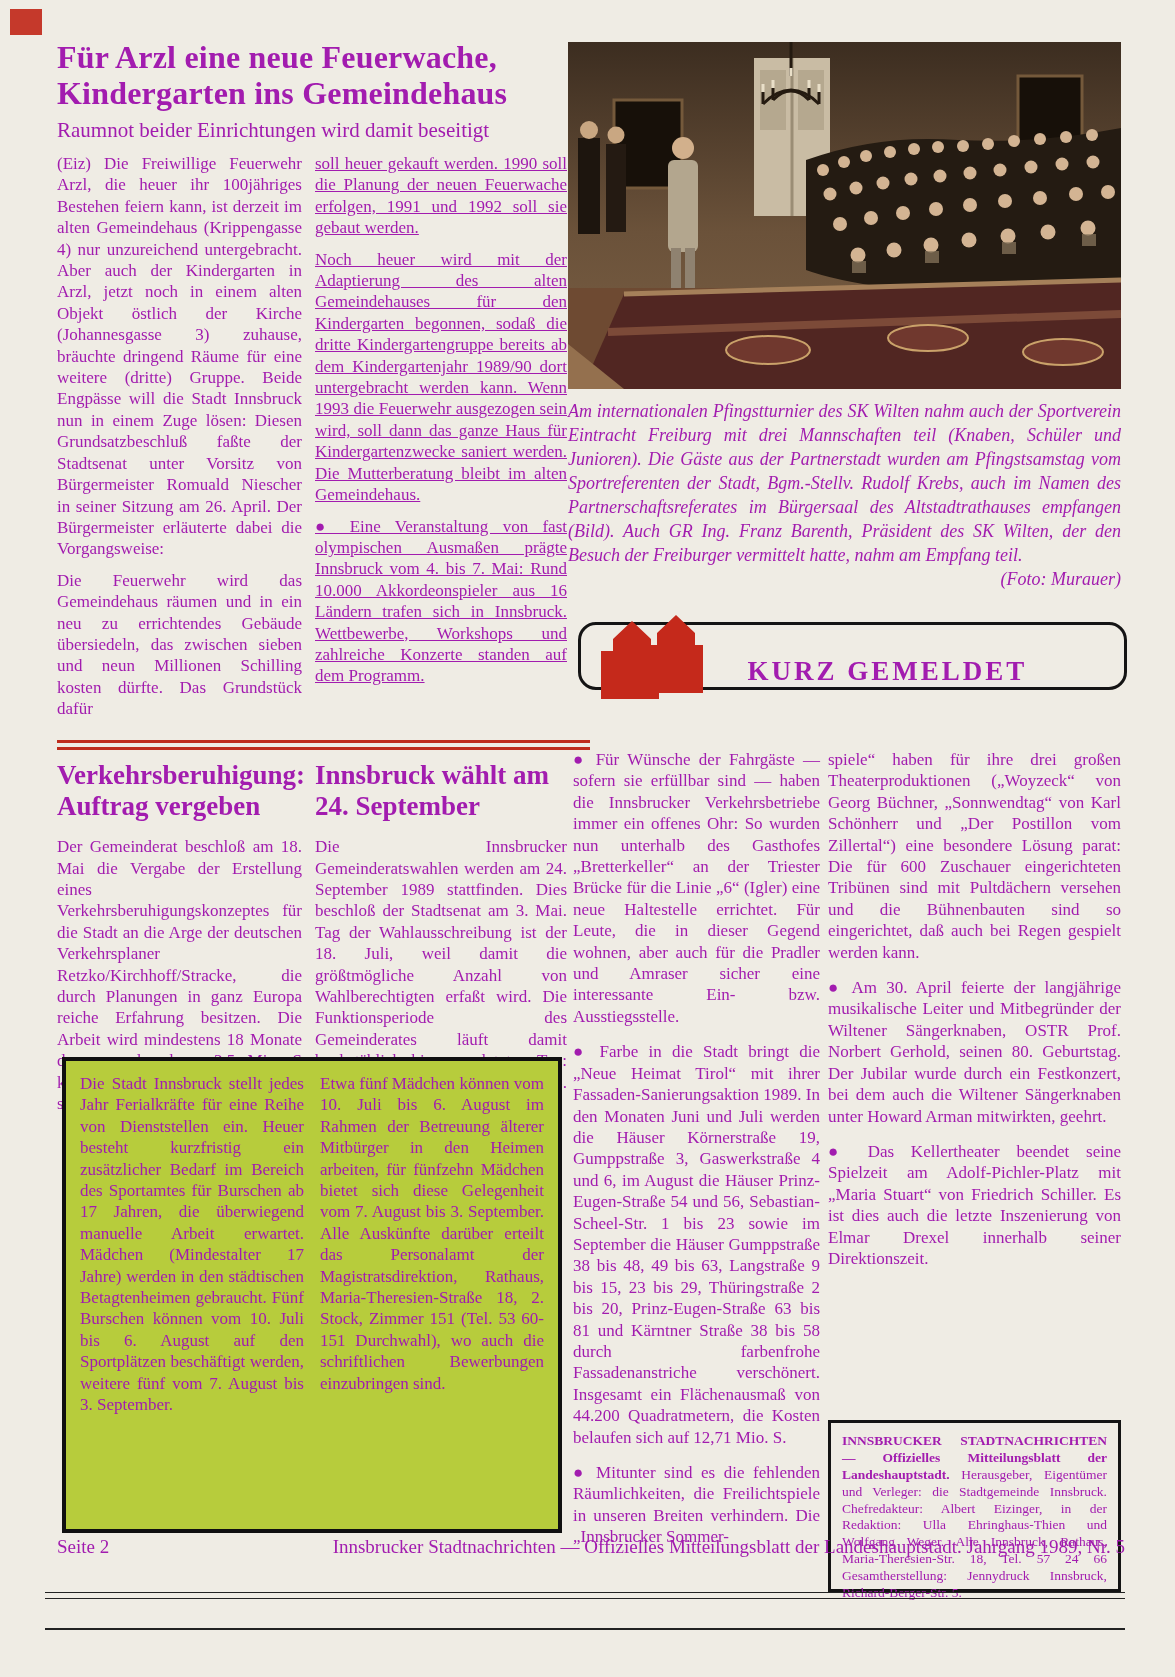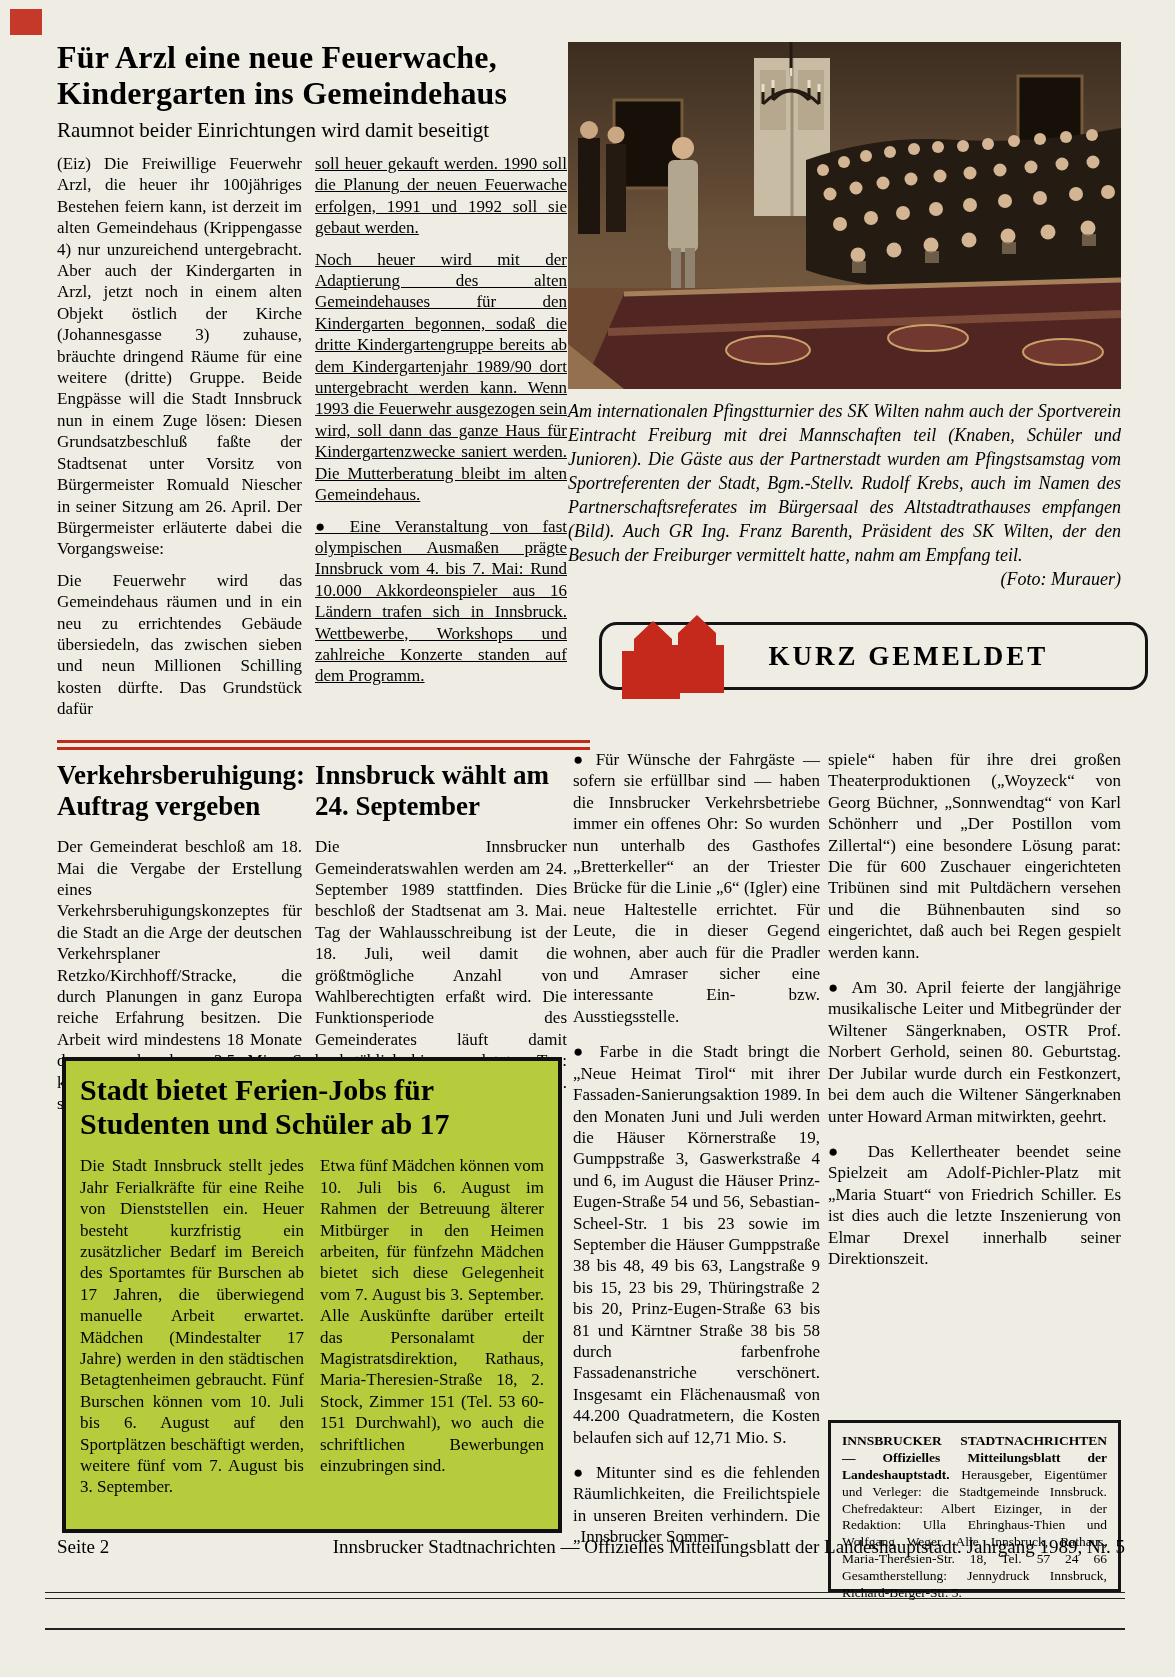--- a/index.html
+++ b/index.html
@@ -2,21 +2,21 @@
 <html lang="de"><head>
 <meta charset="utf-8">
 <style>
   html,body{margin:0;padding:0;}
   body{background:#d8d5cd;}
   #page{
     position:relative;
     width:1175px;height:1677px;
     background:#efece4;
     font-family:"Liberation Serif","DejaVu Serif",serif;
-    color:#000000;
+    color:#a21caf;
     overflow:hidden;
   }
   .abs{position:absolute;}
 
   
   .corner-mark{left:10px;top:9px;width:32px;height:26px;background:#c5392b;}
 
   
   .a1-head{left:57px;top:40px;width:520px;}
   .a1-head h1{
@@ -36,21 +36,21 @@
   .photo svg{display:block;}
 
   
   .caption{left:568px;top:400px;width:553px;font-size:18px;line-height:1.33;font-style:italic;text-align:justify;}
   .caption .credit{float:right;font-style:italic;}
 
   
   .kg-box{
     left:578px;top:622px;width:543px;height:62px;
     border:3px solid #141414;border-radius:18px;
-    display:flex;align-items:center;justify-content:center;margin-left:21px;
+    display:flex;align-items:flex-end;justify-content:center;
   }
   .kg-title{font-size:27px;font-weight:bold;letter-spacing:3px;padding-left:70px;}
   .kg-icon{position:absolute;left:18px;top:-14px;width:104px;height:92px;}
 
   
   .sep-red{
     left:57px;top:740px;width:533px;height:4px;
     border-top:3px solid #bf2c1c;border-bottom:3px solid #bf2c1c;
   }
 
@@ -268,24 +268,20 @@
     <p>● Mitunter sind es die fehlenden Räumlichkeiten, die Freilichtspiele in unseren Breiten verhindern. Die „Innsbrucker Sommer-</p>
   </div>
 
   <div class="abs col4 bodytext">
     <p>spiele“ haben für ihre drei großen Theaterproduktionen („Woyzeck“ von Georg Büchner, „Sonnwendtag“ von Karl Schönherr und „Der Postillon vom Zillertal“) eine besondere Lösung parat: Die für 600 Zuschauer eingerichteten Tribünen sind mit Pultdächern versehen und die Bühnenbauten sind so eingerichtet, daß auch bei Regen gespielt werden kann.</p>
     <p>● Am 30. April feierte der langjährige musikalische Leiter und Mitbegründer der Wiltener Sängerknaben, OSTR Prof. Norbert Gerhold, seinen 80. Geburtstag. Der Jubilar wurde durch ein Festkonzert, bei dem auch die Wiltener Sängerknaben unter Howard Arman mitwirkten, geehrt.</p>
     <p>● Das Kellertheater beendet seine Spielzeit am Adolf-Pichler-Platz mit „Maria Stuart“ von Friedrich Schiller. Es ist dies auch die letzte Inszenierung von Elmar Drexel innerhalb seiner Direktionszeit.</p>
   </div>
 
   <div class="abs green-box">
-    <h2>
-      <span>Stadt bietet Ferien-Jobs für</span><br>
-      <span>Studenten und Schüler ab 17</span>
-    </h2>
     <div class="green-cols">
       <div class="gcol">Die Stadt Innsbruck stellt jedes Jahr Ferialkräfte für eine Reihe von Dienststellen ein. Heuer besteht kurzfristig ein zusätzlicher Bedarf im Bereich des Sportamtes für Burschen ab 17 Jahren, die überwiegend manuelle Arbeit erwartet. Mädchen (Mindestalter 17 Jahre) werden in den städtischen Betagtenheimen gebraucht. Fünf Burschen können vom 10. Juli bis 6. August auf den Sportplätzen beschäftigt werden, weitere fünf vom 7. August bis 3. September.</div>
       <div class="gcol">Etwa fünf Mädchen können vom 10. Juli bis 6. August im Rahmen der Betreuung älterer Mitbürger in den Heimen arbeiten, für fünfzehn Mädchen bietet sich diese Gelegenheit vom 7. August bis 3. September. Alle Auskünfte darüber erteilt das Personalamt der Magistratsdirektion, Rathaus, Maria-Theresien-Straße 18, 2. Stock, Zimmer 151 (Tel. 53 60-151 Durchwahl), wo auch die schriftlichen Bewerbungen einzubringen sind.</div>
     </div>
   </div>
 
   <div class="abs imprint">
     <span class="lead">INNSBRUCKER STADTNACHRICHTEN — Offizielles Mitteilungsblatt der Landeshauptstadt.</span>
     <span> Herausgeber, Eigentümer und Verleger: die Stadtgemeinde Innsbruck. Chefredakteur: Albert Eizinger, in der Redaktion: Ulla Ehringhaus-Thien und Wolfgang Weger. Alle Innsbruck, Rathaus, Maria-Theresien-Str. 18, Tel. 57 24 66 Gesamtherstellung: Jennydruck Innsbruck, Richard-Berger-Str. 5.</span>
   </div>

